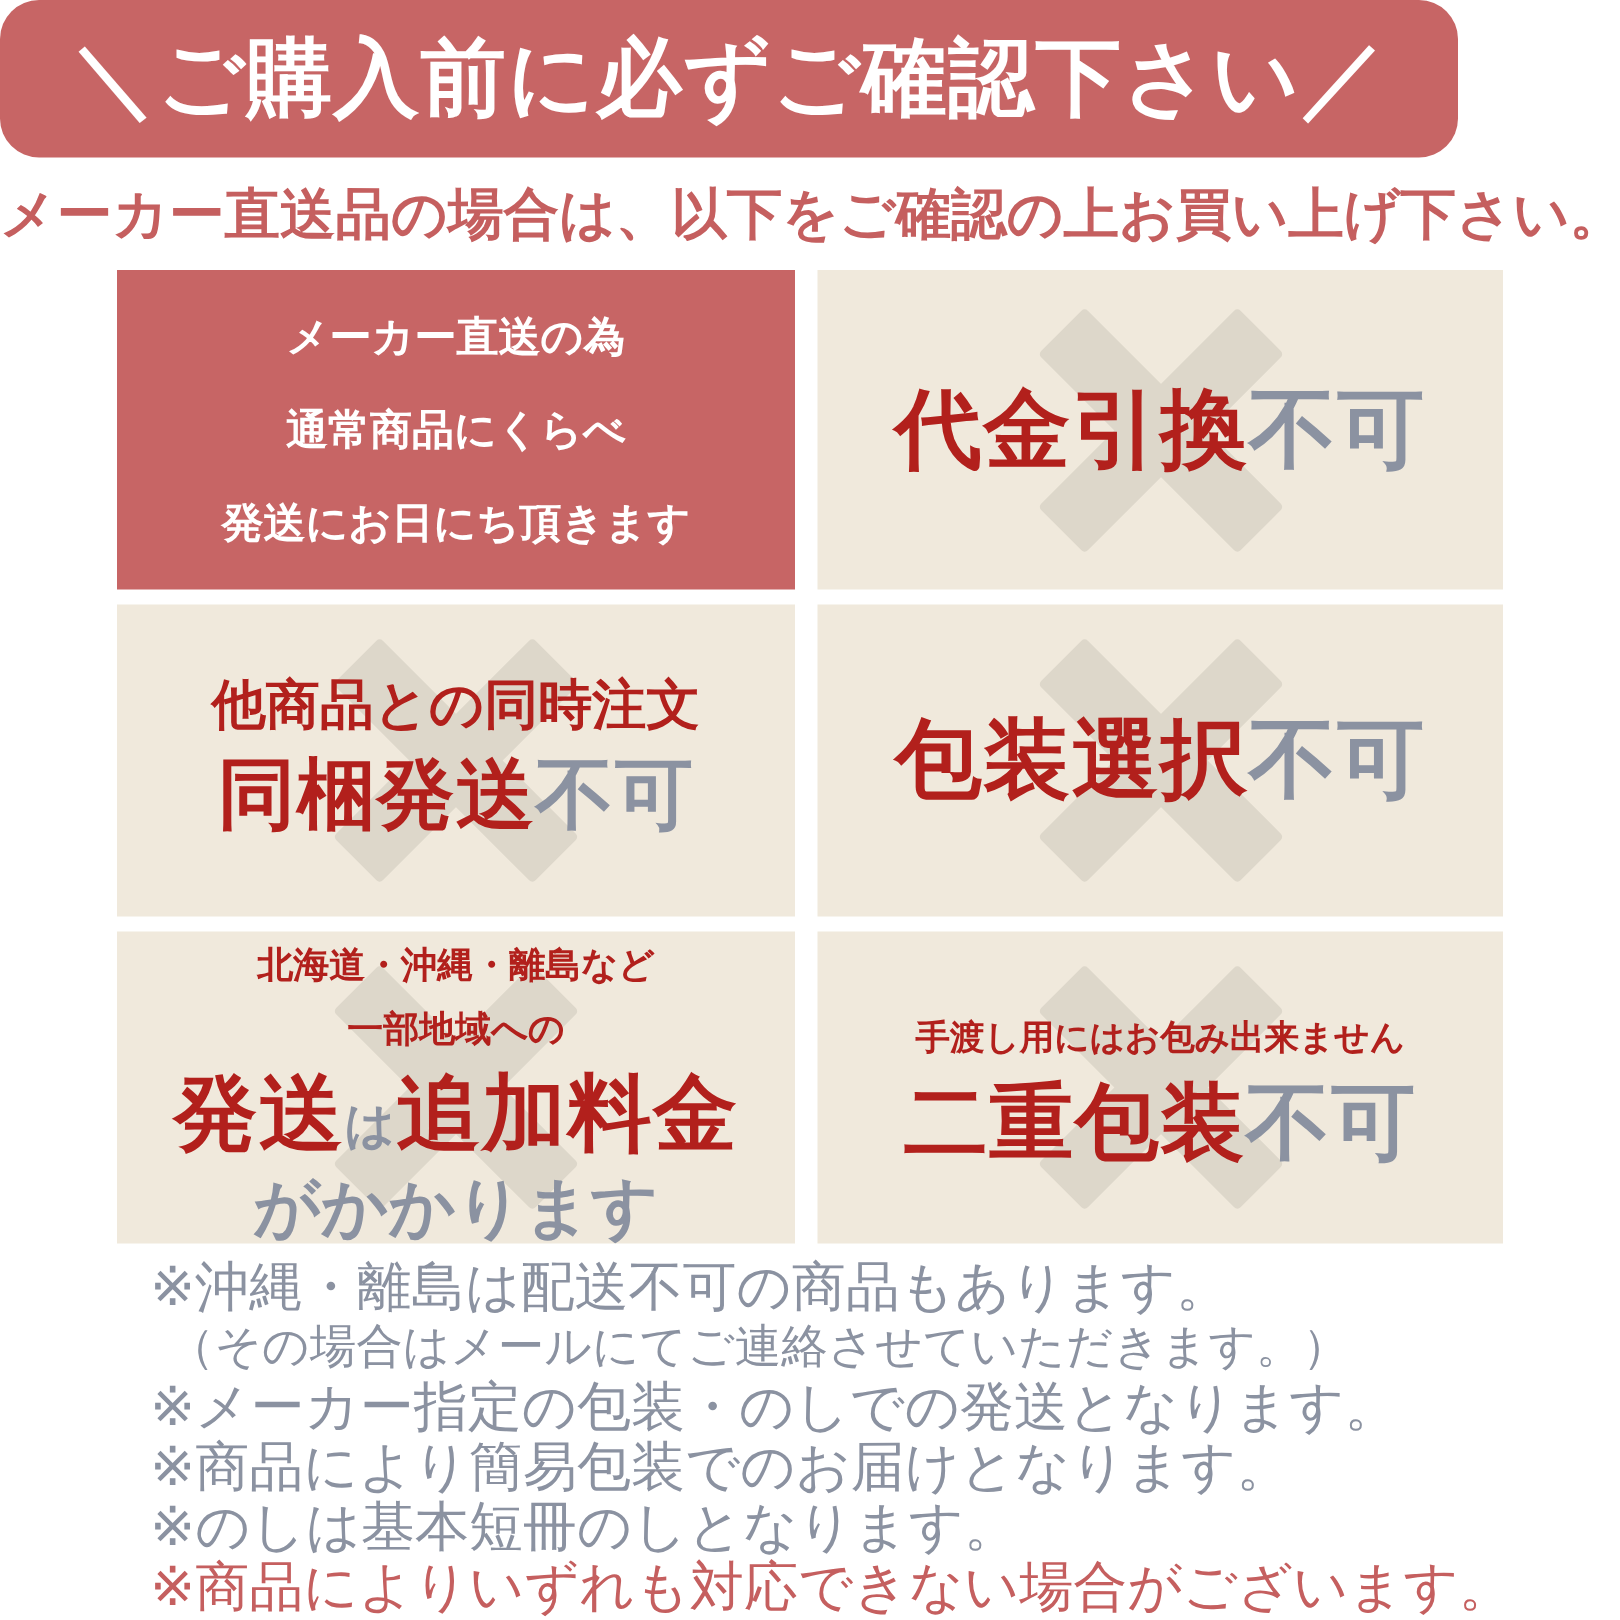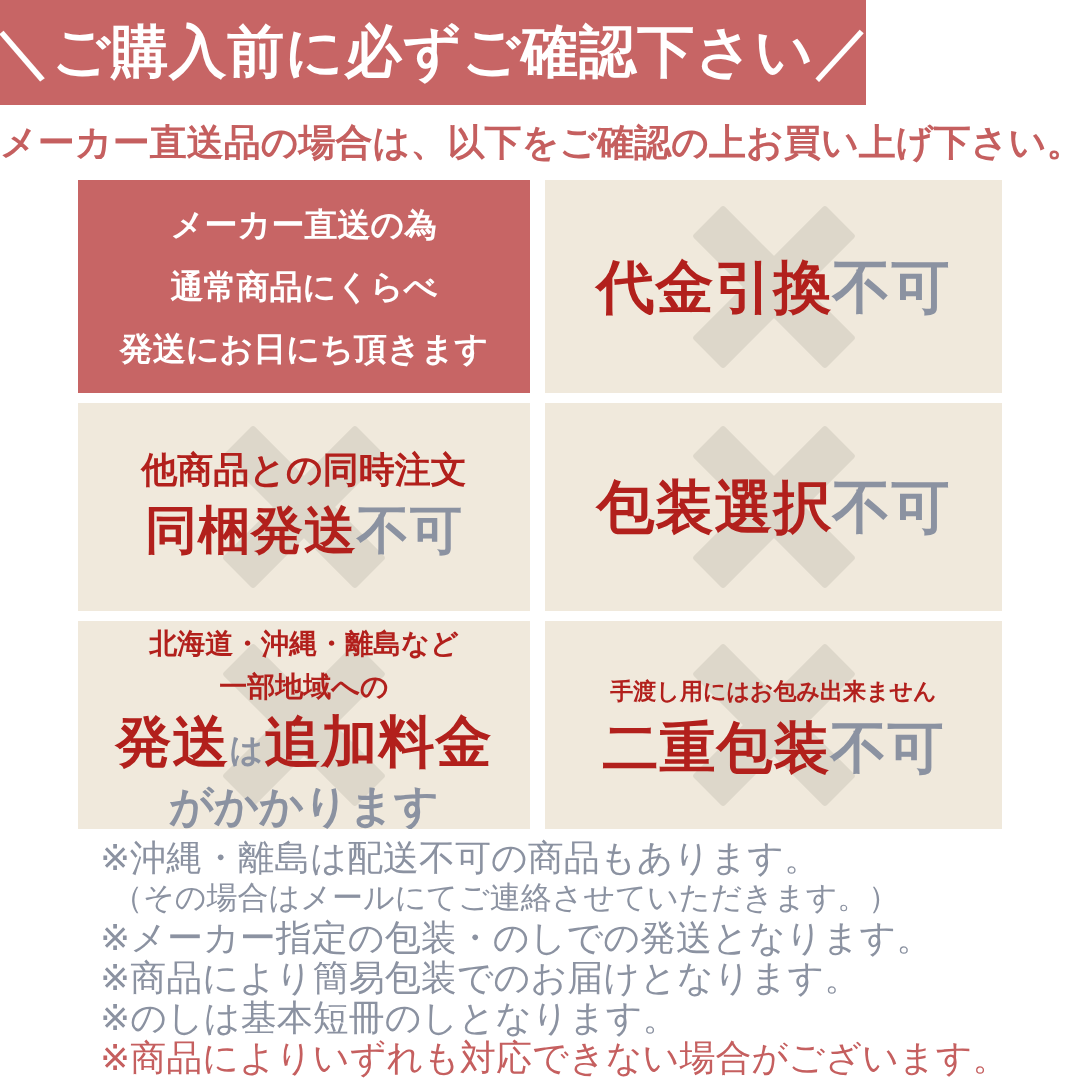--- a/index.html
+++ b/index.html
@@ -13,23 +13,23 @@
   html,body{margin:0;padding:0;}
   body{
     width:1080px;height:1080px;background:#ffffff;
     font-family:"Liberation Sans","DejaVu Sans",sans-serif;
     overflow:hidden;
   }
   .canvas{position:relative;width:1080px;height:1080px;}
 
   
   .banner{
-    position:absolute;top:0;left:0;width:866px;height:105px;
+    position:absolute;top:0;left:0;width:972px;height:105px;
     background:var(--header-bg);
-    display:flex;align-items:center;justify-content:center;
+    display:flex;align-items:center;justify-content:center;border-radius:26px;
   }
   .banner h1{
     margin:0;color:#ffffff;font-size:57px;font-weight:bold;
     letter-spacing:1px;white-space:nowrap;
   }
 
   
   .subtitle{
     position:absolute;top:116px;left:0;width:868px;margin:0;
     text-align:center;color:var(--accent-red);
@@ -54,29 +54,29 @@
   
   .xmark{position:absolute;left:50%;top:50%;width:0;height:0;z-index:0;}
   .xmark i{
     position:absolute;width:188px;height:44px;left:-94px;top:-22px;
     background:var(--cross-gray);border-radius:3px;display:block;
   }
   .xmark .b1{transform:rotate(45deg);}
   .xmark .b2{transform:rotate(-45deg);}
 
   
-  .white-line{color:#ffffff;font-size:33px;font-weight:bold;line-height:62px;}
+  .white-line{color:#ffffff;font-size:28px;font-weight:bold;line-height:62px;}
   .bigline{font-size:58px;font-weight:800;line-height:70px;letter-spacing:1px;}
   .bigline-lg{font-size:52px;line-height:74px;}
   .bigline-md{font-size:56px;line-height:68px;}
   .red-text{color:var(--dark-red);}
   .gray-text{color:var(--text-gray);}
   .subline{color:var(--dark-red);font-weight:bold;font-size:36px;line-height:46px;}
   .subline-sm{font-size:23px;}
-  .subline-b5{font-size:28px;line-height:43px;}
+  .subline-b5{font-size:24px;line-height:43px;}
   .particle{font-size:33px;font-weight:bold;color:var(--text-gray);}
   .tailline{color:var(--text-gray);font-weight:bold;font-size:44px;line-height:44px;}
 
   
   .notes{
     position:absolute;top:838px;left:100px;margin:0;padding:0;
     list-style:none;
   }
   .notes li{
     color:var(--text-gray);font-size:36px;font-weight:500;

